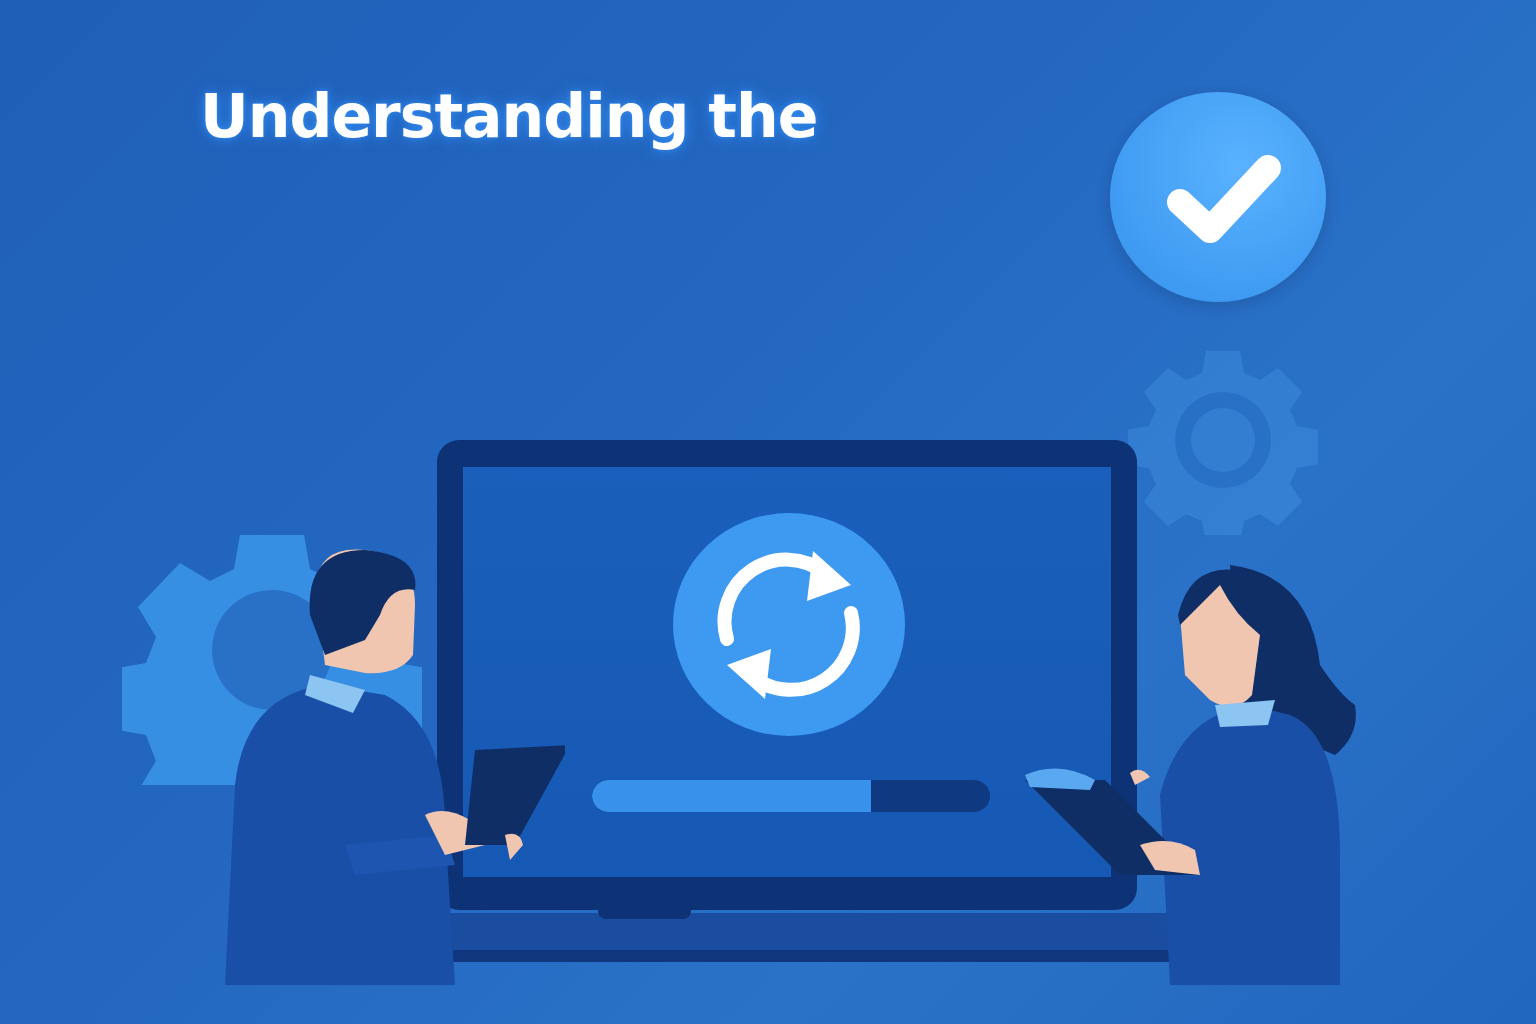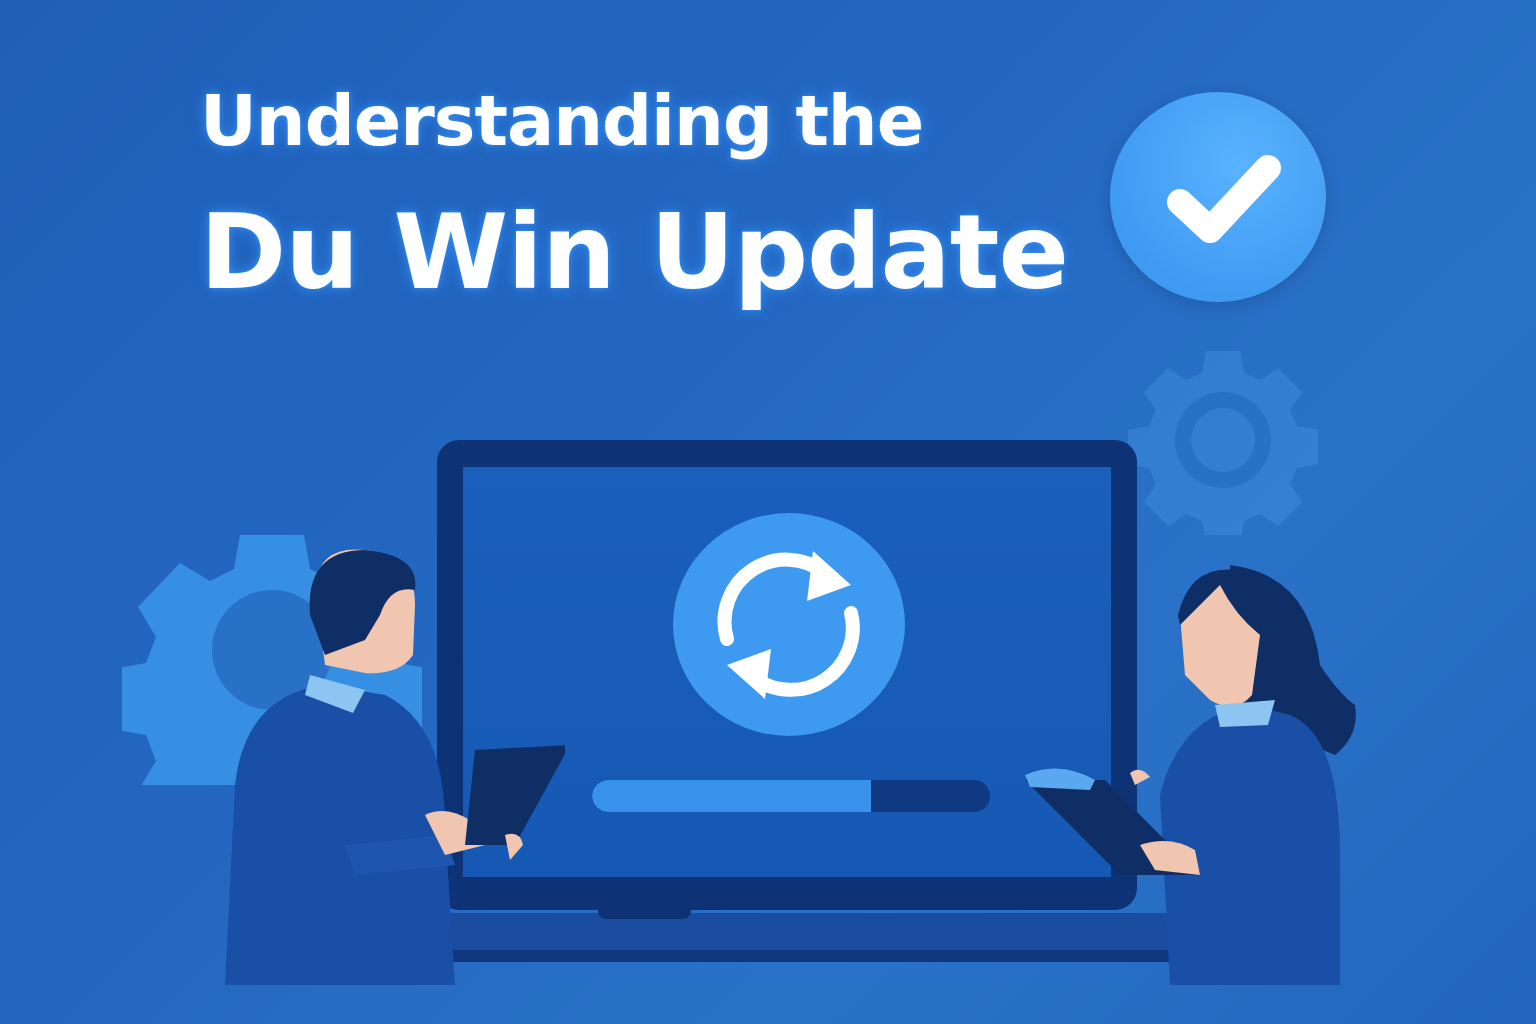--- a/index.html
+++ b/index.html
@@ -3,21 +3,21 @@
 <meta charset="utf-8">
 <style>
   html,body{margin:0;padding:0;}
   body{width:1536px;height:1024px;overflow:hidden;position:relative;
     background:linear-gradient(135deg,#1f5fb8 0%,#2468c2 45%,#2a72c8 70%,#2266bf 100%);
     font-family:"DejaVu Sans","Liberation Sans",sans-serif;}
   .abs{position:absolute;}
   .title{left:200px;top:86px;color:#fff;font-weight:bold;line-height:1;
     text-shadow:0 0 14px rgba(56,150,255,0.75),0 0 4px rgba(56,150,255,0.6);}
   .title .l{display:block;white-space:nowrap;letter-spacing:-1px;}
-  .title .l1{font-size:70px;height:100px;}
+  .title .l1{font-size:60px;height:100px;}
   .title .l2{font-size:104px;height:130px;margin-top:14px;}
   .title .l3{font-size:96px;height:120px;margin-top:2px;}
   .check{left:1110px;top:92px;width:216px;height:210px;border-radius:50%;
     background:radial-gradient(circle at 60% 35%,#5ab2ff,#3f9bf2 70%,#3a92ea);
     box-shadow:0 4px 16px rgba(0,0,0,0.15);}
   .gear-l{left:122px;top:515px;width:300px;height:270px;opacity:0.9;}
   .gear-r{left:1128px;top:345px;width:190px;height:190px;opacity:0.35;}
   .desk{left:395px;top:913px;width:805px;height:40px;background:#1a4da0;}
   .desk-edge{left:395px;top:950px;width:805px;height:12px;background:#10367e;}
   .laptop{left:437px;top:440px;width:700px;height:470px;background:#0d3276;border-radius:22px;}
@@ -38,21 +38,20 @@
   <circle cx="150" cy="135" r="60" fill="#2a72c8"></circle>
 </svg>
 <svg class="abs gear-r" viewBox="0 0 190 190">
   <path fill="#4a9ae8" d="M78 6h34l4 22 16 7 18-12 24 24-12 18 7 16 22 4v34l-22 4-7 16 12 18-24 24-18-12-16 7-4 22h-34l-4-22-16-7-18 12-24-24 12-18-7-16-22-4v-34l22-4 7-16-12-18 24-24 18 12 16-7z"></path>
   <circle cx="95" cy="95" r="48" fill="#2a72c8"></circle>
   <circle cx="95" cy="95" r="32" fill="#4a9ae8"></circle>
 </svg>
 
 <div class="abs title">
   <span class="l l1">Understanding the</span>
-  <span class="l l2">Du Win Update</span>
 </div>
 
 <div class="abs check">
   <svg width="216" height="210" viewBox="0 0 216 210">
     <path d="M70 110 L100 138 L158 76" fill="none" stroke="#fff" stroke-width="26" stroke-linecap="round" stroke-linejoin="round"></path>
   </svg>
 </div>
 
 <div class="abs desk"></div>
 <div class="abs desk-edge"></div>

